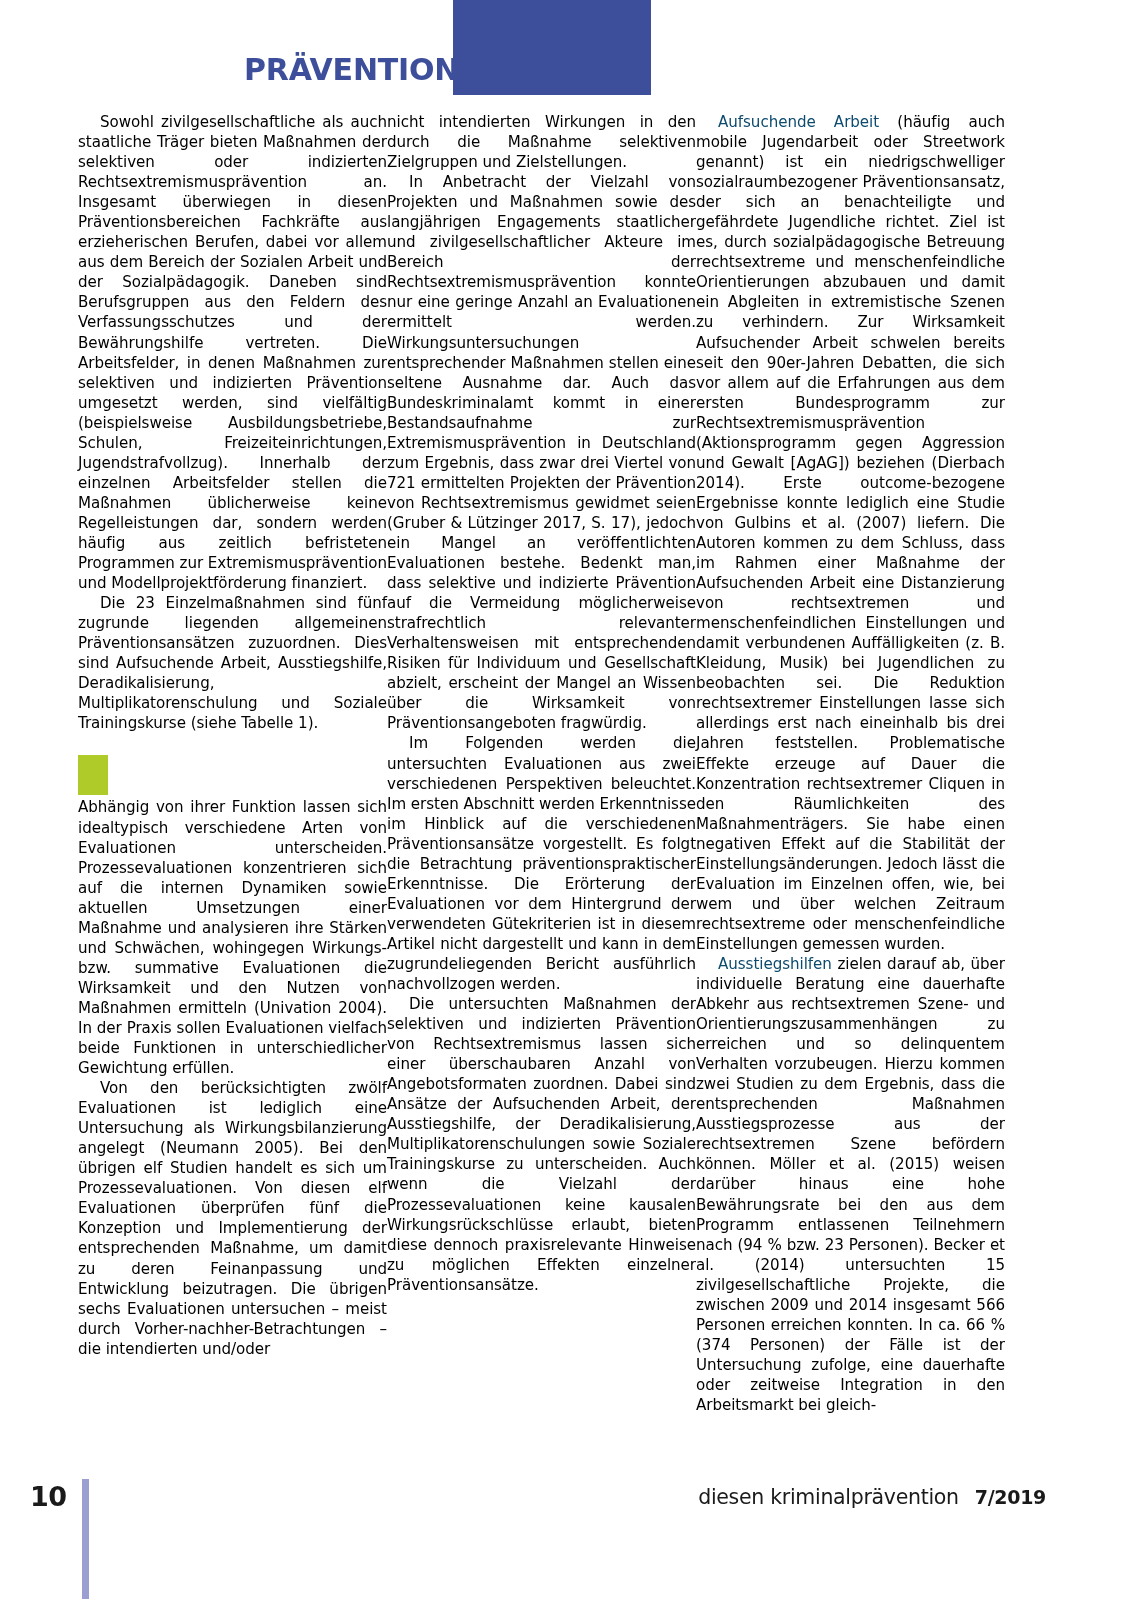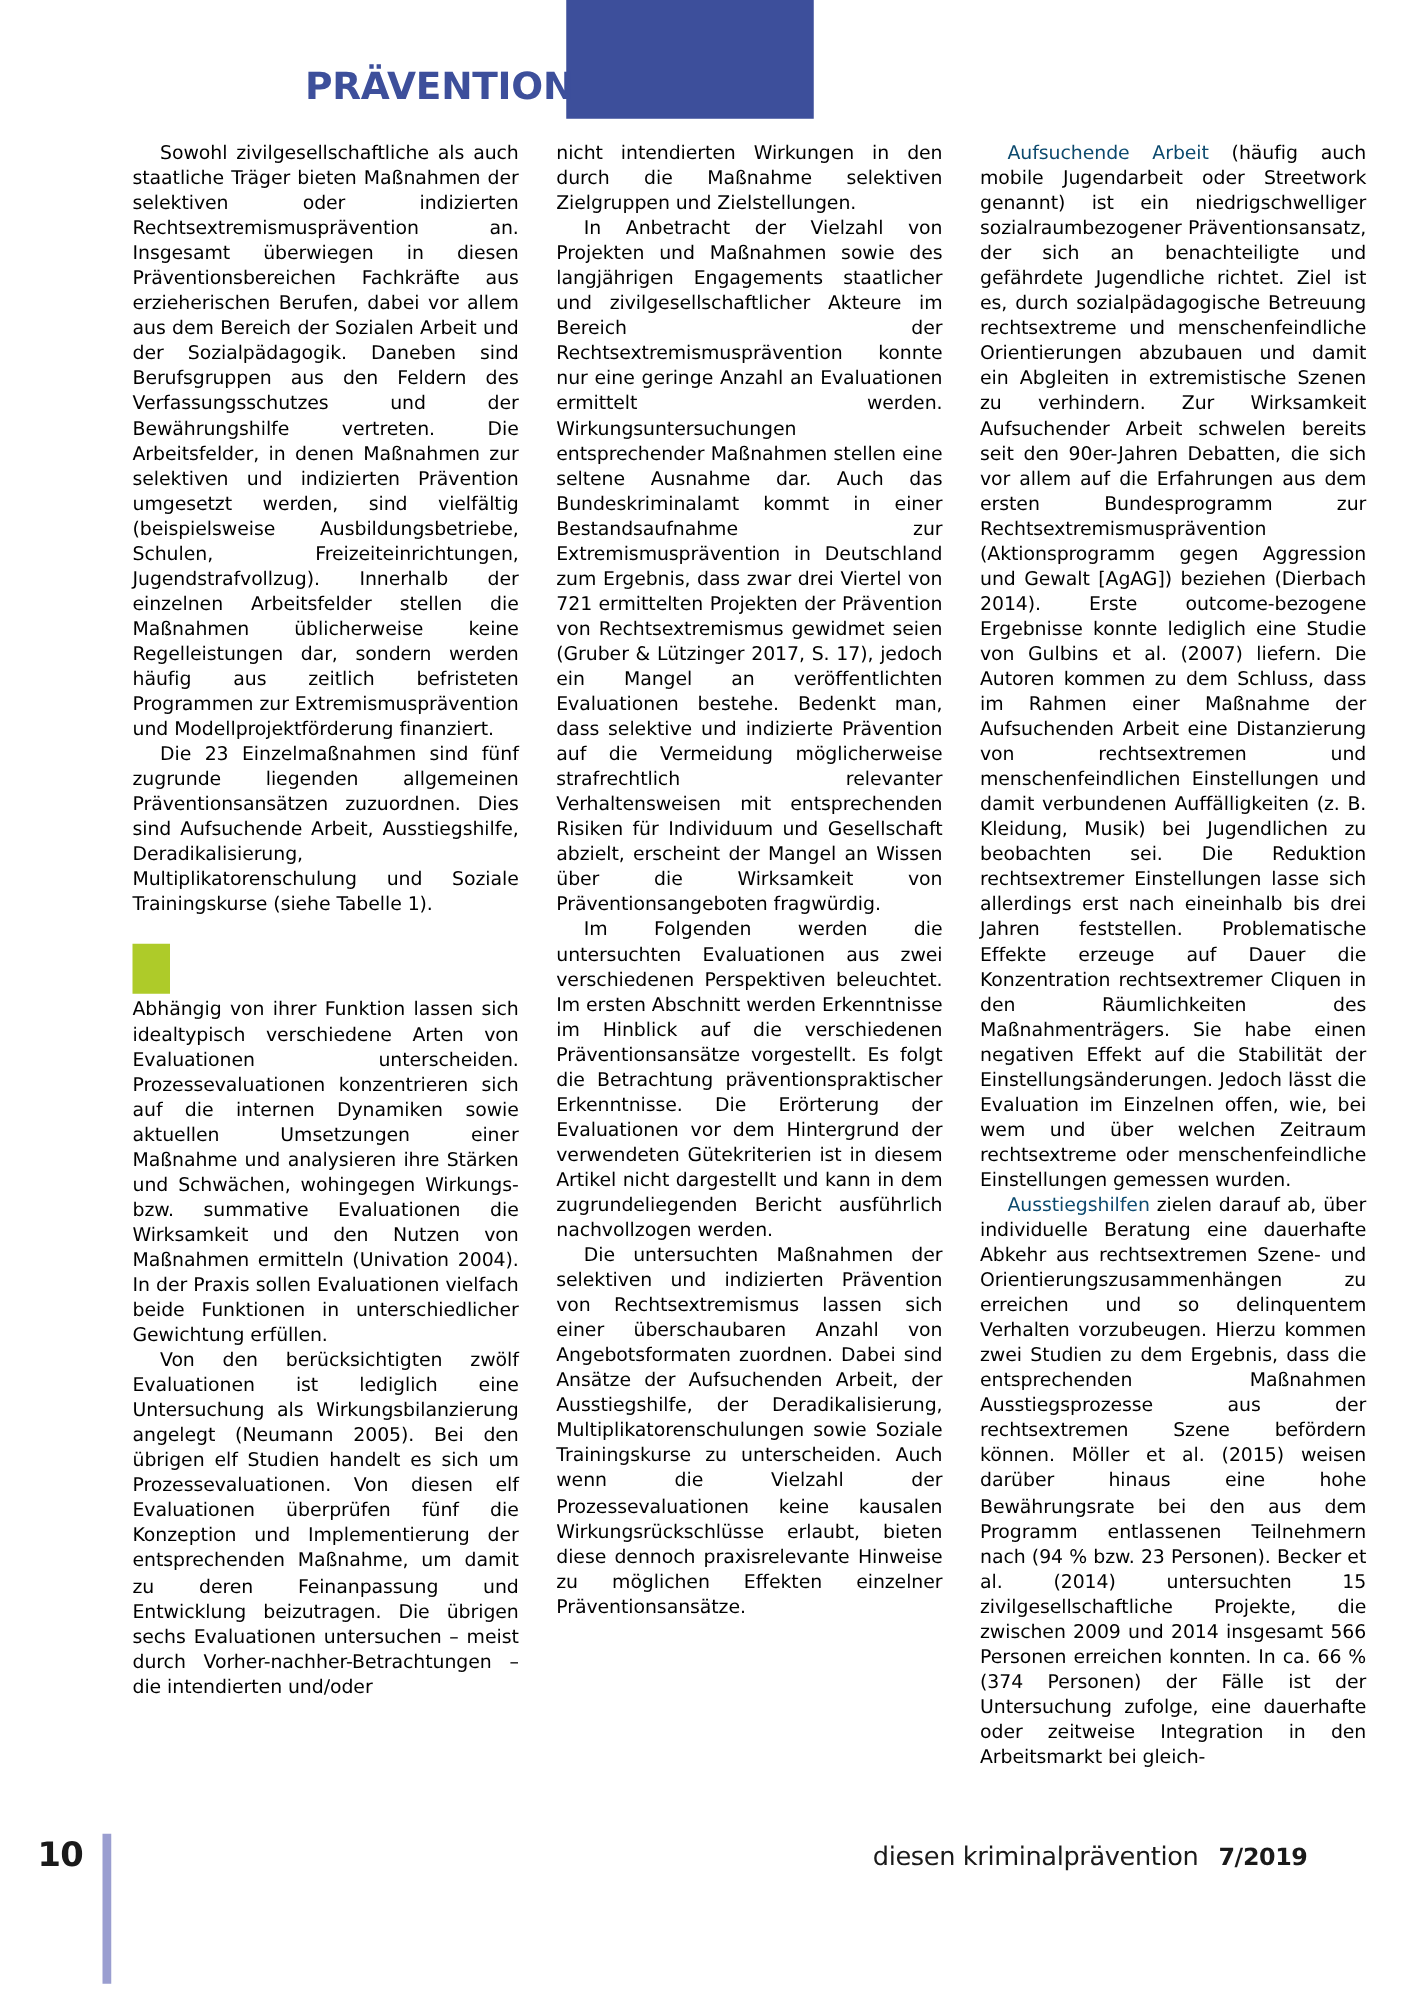--- a/index.html
+++ b/index.html
@@ -49,22 +49,20 @@
   .masthead-title .kw-blue  { color: #3d4f9b; }
 
   
   .columns {
     position: absolute;
     left: 78px;
     top: 112px;
     width: 988px;
     height: 1340px;
     display: flex;
-    gap: 30px;
-    margin-left: 28px;
   }
   .col {
     width: 309px;
     flex: 0 0 309px;
     position: relative;
   }
 
   p.body {
     margin: 0;
     text-align: justify;
@@ -103,21 +101,21 @@
     font-weight: bold;
     color: #3d4f9b;
     padding-left: 8px;
     letter-spacing: -0.1px;
   }
 
   
   .footer {
     position: absolute;
     left: 0;
-    bottom: 14px;
+    bottom: 2px;
     width: 1112px;
     height: 145px;
   }
   .folio {
     position: absolute;
     left: 30px;
     top: 28px;
     font-size: 27px;
     font-weight: bold;
     color: #1a1a1a;

